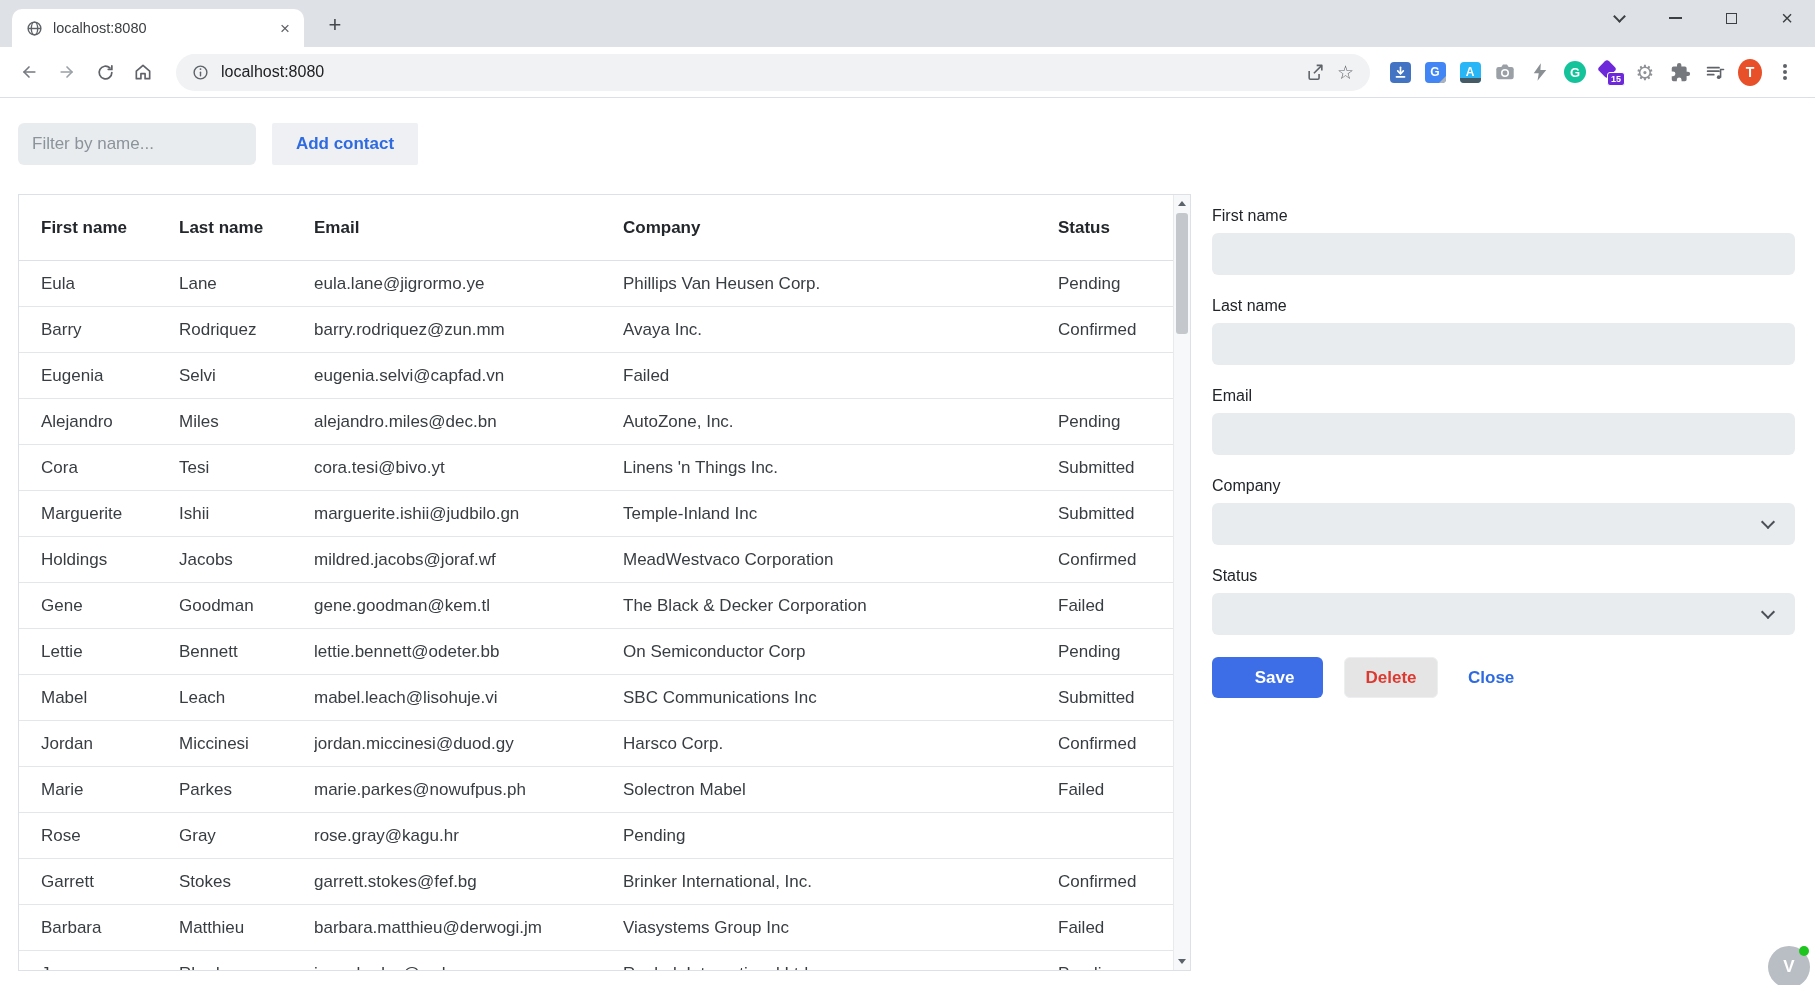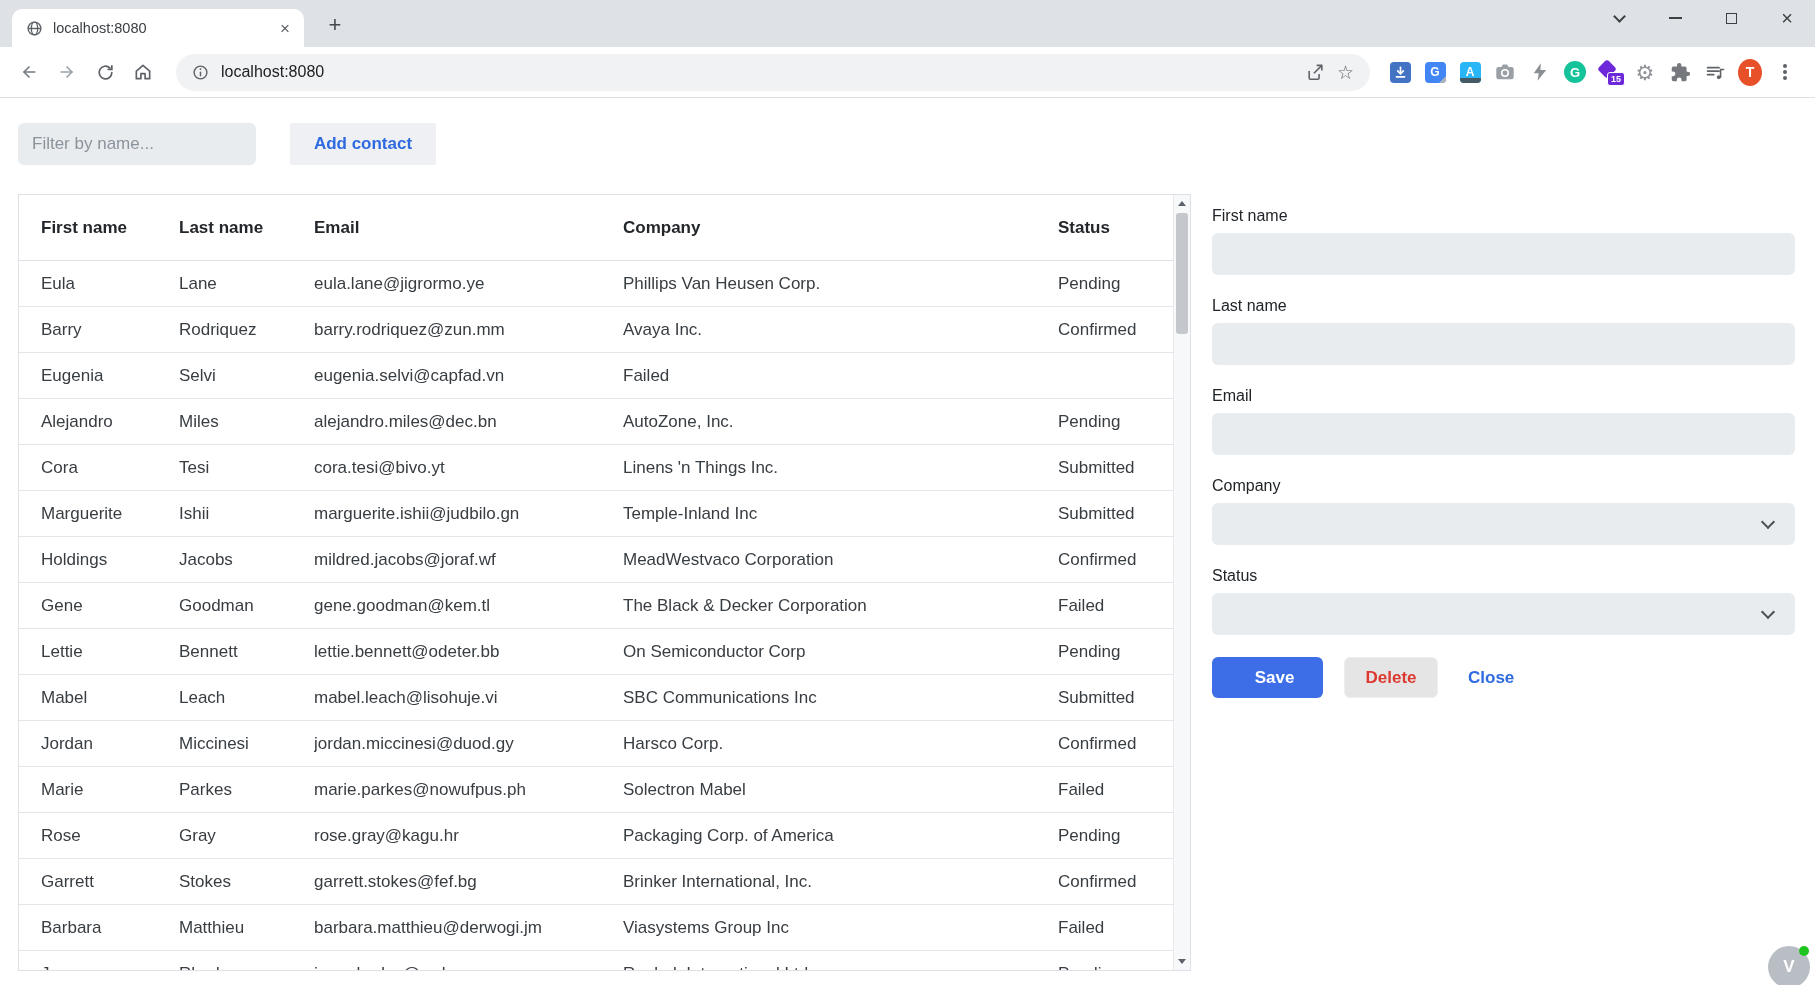--- a/index.html
+++ b/index.html
@@ -53,21 +53,21 @@
   .dots { width:4px; height:4px; border-radius:50%; background:#5f6368;
           box-shadow:0 -6px 0 #5f6368, 0 6px 0 #5f6368; }
 
   
   .page { position:relative; height:886px; background:#fff; }
 
   .filter-input { position:absolute; left:18px; top:25px; width:238px; height:42px; background:#e9ecef;
                   border:none; border-radius:6px; padding:0 14px; font-size:17px; color:#33383d; outline:none;
                   font-family:inherit; }
   .filter-input::placeholder { color:#8b939b; }
-  .add-contact-btn { position:absolute; left:290px; top:25px; width:146px; height:42px; background:#eef0f3;
+  .add-contact-btn { position:absolute; left:272px; top:25px; width:146px; height:42px; background:#eef0f3;
                      border:none; border-radius:2px; color:var(--link-blue,#2f6be0); font-size:17px;
                      font-weight:600; font-family:inherit; cursor:pointer; }
 
   .contacts-table { position:absolute; left:18px; top:96px; width:1173px; height:777px;
                     border:1px solid #dde1e5; background:#fff; overflow:hidden; }
   .thead, .tr { display:grid; grid-template-columns:138px 135px 309px 435px 1fr; align-items:center;
                 padding-left:22px; }
   .thead { height:66px; font-size:17px; font-weight:600; color:#23272b; border-bottom:1px solid #dde1e5; }
   .tr { height:46px; font-size:17px; color:#383d42; border-bottom:1px solid #e4e7ea; }
   .td, .th { white-space:nowrap; overflow:hidden; padding-right:8px; }
@@ -346,21 +346,20 @@
           <div class="td">Marie</div>
           <div class="td">Parkes</div>
           <div class="td">marie.parkes@nowufpus.ph</div>
           <div class="td">Solectron Mabel</div>
           <div class="td">Failed</div>
         </div>
         <div class="tr">
           <div class="td">Rose</div>
           <div class="td">Gray</div>
           <div class="td">rose.gray@kagu.hr</div>
-          <div class="td">Packaging Corp. of America</div>
           <div class="td">Pending</div>
         </div>
         <div class="tr">
           <div class="td">Garrett</div>
           <div class="td">Stokes</div>
           <div class="td">garrett.stokes@fef.bg</div>
           <div class="td">Brinker International, Inc.</div>
           <div class="td">Confirmed</div>
         </div>
         <div class="tr">

